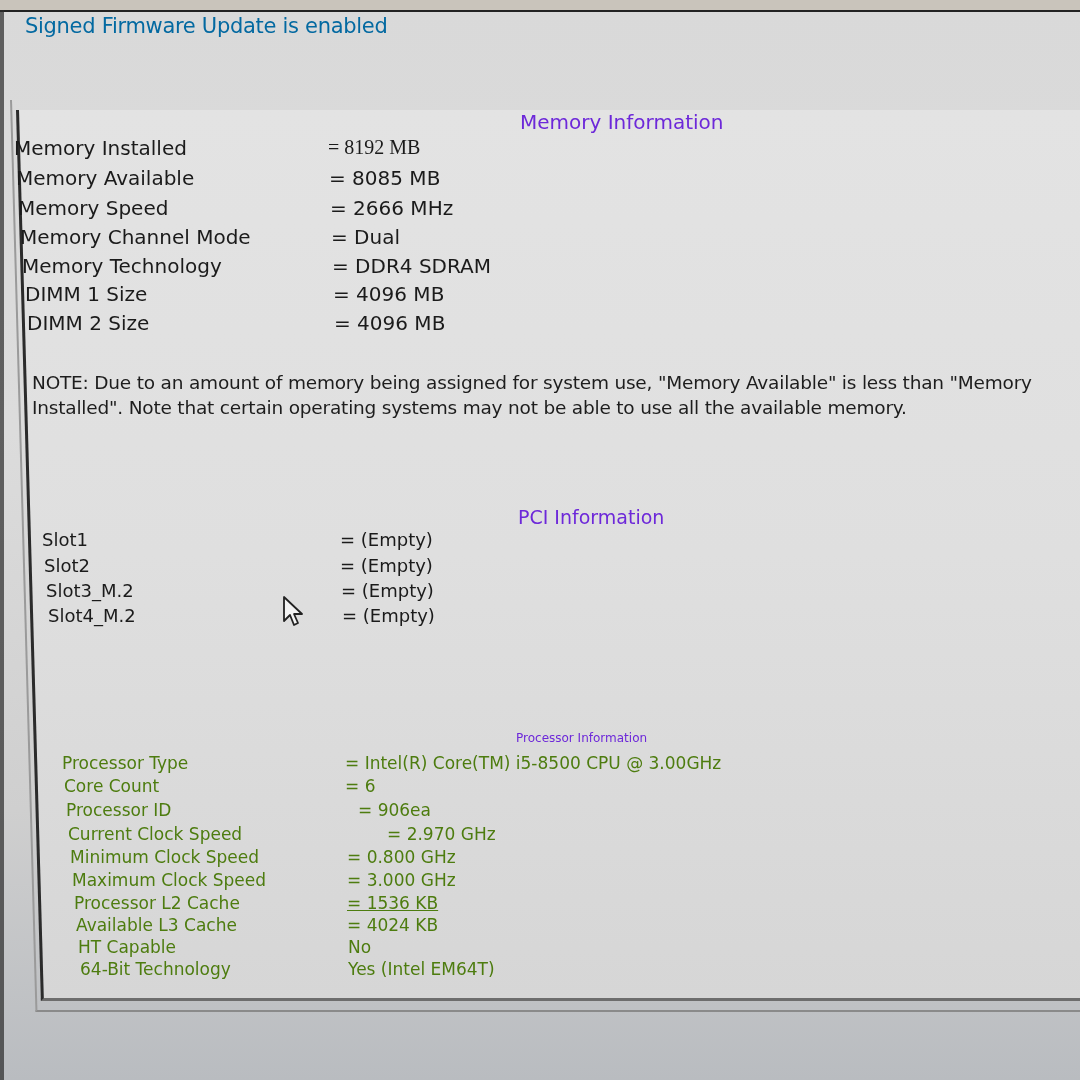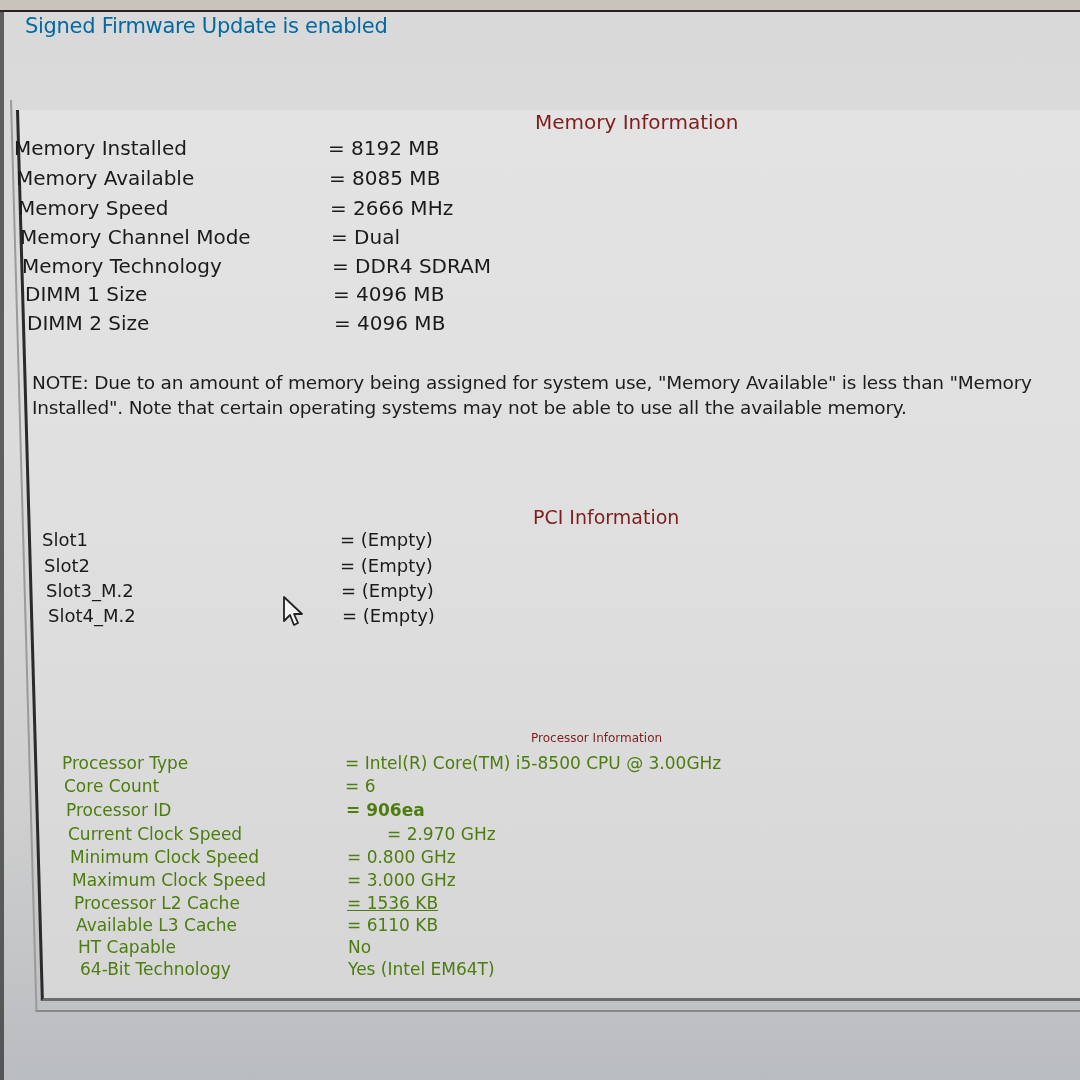--- a/index.html
+++ b/index.html
@@ -16,21 +16,21 @@
     position:absolute; left:16px; top:110px; width:1100px; height:888px;
     border-left:3px solid #2b2b2b; border-bottom:3px solid #6d6d6d;
     transform: skewX(1.6deg); transform-origin: top left;
     background: linear-gradient(180deg, #e3e3e3 0%, #dfdfdf 50%, #d6d6d6 100%);
   }
   .panel-outer {
     position:absolute; left:10px; top:100px; width:1100px; height:910px;
     border-left:2px solid #9a9a9a; border-bottom:2px solid #8a8a8a;
     transform: skewX(1.6deg); transform-origin: top left;
   }
-  .section-title { position:absolute; font-size:20px; color:#7f1d1d;margin-left:15px; }
+  .section-title { position:absolute; font-size:20px; color:#6d28d9; }
   .row { position:absolute; font-size:20px; white-space:nowrap; color:#1b1b1b; }
   .row .lbl { position:absolute; left:0; }
   .row .val { position:absolute; }
   .note { position:absolute; left:32px; top:370px; width:1060px; font-size:18.5px; line-height:25px; color:#1d1d1d; letter-spacing:-0.2px; }
   .small .lbl, .small .val { font-size:17px; color:#4d7c0f; }
   .cursor { position:absolute; left:282px; top:595px; width:26px; height:34px; }
 </style>
 </head>
 <body>
 
@@ -39,21 +39,21 @@
 
 <div class="status-line">Signed Firmware Update is enabled</div>
 
 <div class="panel-outer"></div>
 <div class="panel"></div>
 
 <div class="section-title" style="left:520px; top:110px;">Memory Information</div>
 
 <div class="row" style="left:14px; top:136px;">
   <span class="lbl">Memory Installed</span>
-  <span class="val" style="left:314px;">= 8192 MB</span>
+  <span class="val" style="left:314px;font-family:Liberation Serif, serif;">= 8192 MB</span>
 </div>
 <div class="row" style="left:16px; top:166px;">
   <span class="lbl">Memory Available</span>
   <span class="val" style="left:313px;">= 8085 MB</span>
 </div>
 <div class="row" style="left:18px; top:196px;">
   <span class="lbl">Memory Speed</span>
   <span class="val" style="left:312px;">= 2666 MHz</span>
 </div>
 <div class="row" style="left:20px; top:225px;">
@@ -103,41 +103,41 @@
 <div class="row small" style="left:62px; top:753px;">
   <span class="lbl">Processor Type</span>
   <span class="val" style="left:283px;">= Intel(R) Core(TM) i5-8500 CPU @ 3.00GHz</span>
 </div>
 <div class="row small" style="left:64px; top:776px;">
   <span class="lbl">Core Count</span>
   <span class="val" style="left:281px;">= 6</span>
 </div>
 <div class="row small" style="left:66px; top:800px;">
   <span class="lbl">Processor ID</span>
-  <span class="val" style="left:280px;font-weight:bold;">= 906ea</span>
+  <span class="val" style="left:292px;">= 906ea</span>
 </div>
 <div class="row small" style="left:68px; top:824px;">
   <span class="lbl">Current Clock Speed</span>
   <span class="val" style="left:279px;margin-left:40px;">= 2.970 GHz</span>
 </div>
 <div class="row small" style="left:70px; top:847px;">
   <span class="lbl">Minimum Clock Speed</span>
   <span class="val" style="left:277px;">= 0.800 GHz</span>
 </div>
 <div class="row small" style="left:72px; top:870px;">
   <span class="lbl">Maximum Clock Speed</span>
   <span class="val" style="left:275px;">= 3.000 GHz</span>
 </div>
 <div class="row small" style="left:74px; top:893px;">
   <span class="lbl">Processor L2 Cache</span>
   <span class="val" style="left:273px;text-decoration:underline;">= 1536 KB</span>
 </div>
 <div class="row small" style="left:76px; top:915px;">
   <span class="lbl">Available L3 Cache</span>
-  <span class="val" style="left:271px;">= 6110 KB</span>
+  <span class="val" style="left:271px;">= 4024 KB</span>
 </div>
 <div class="row small" style="left:78px; top:937px;">
   <span class="lbl">HT Capable</span>
   <span class="val" style="left:270px;">No</span>
 </div>
 <div class="row small" style="left:80px; top:959px;">
   <span class="lbl">64-Bit Technology</span>
   <span class="val" style="left:268px;">Yes (Intel EM64T)</span>
 </div>
 

